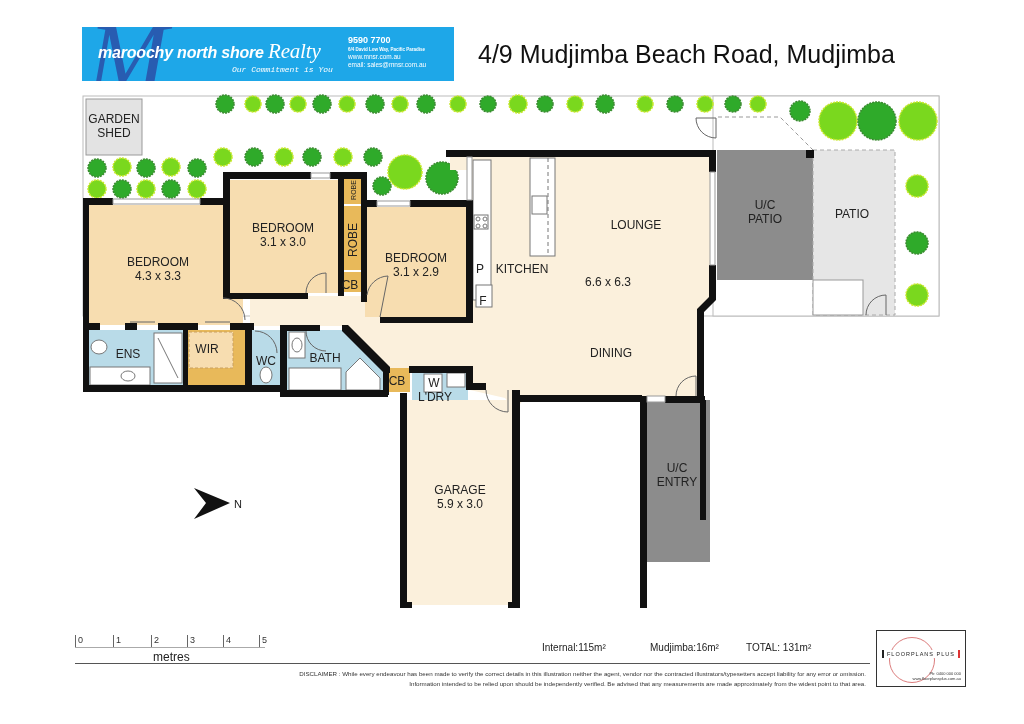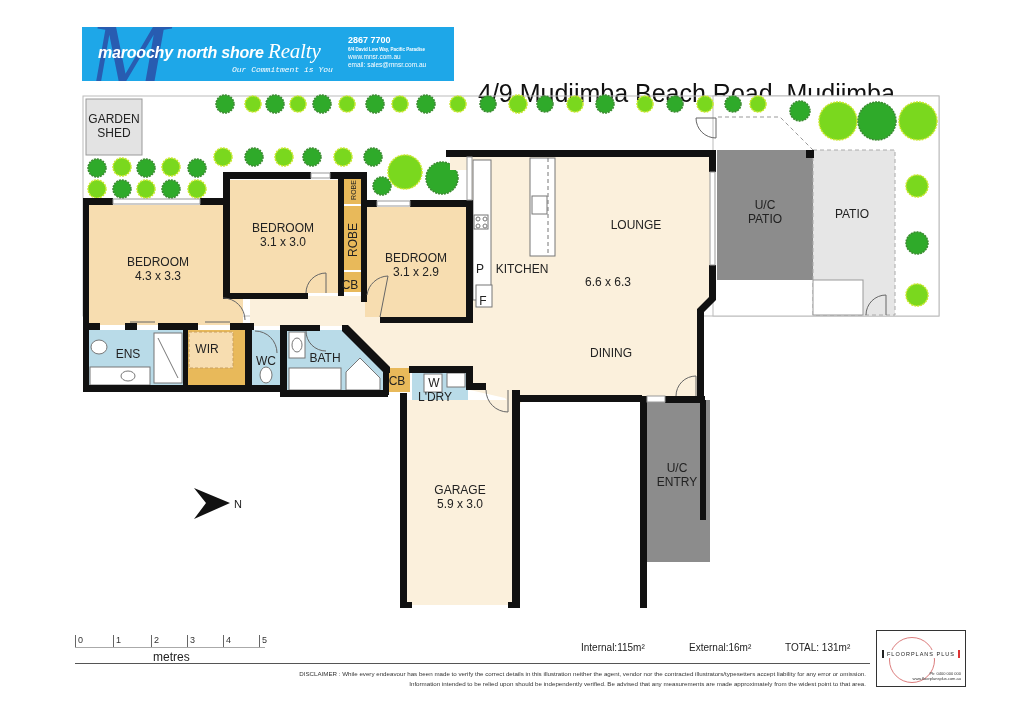--- a/index.html
+++ b/index.html
@@ -5,44 +5,44 @@
   html, body { margin:0; padding:0; background:#ffffff; }
   body { width:1024px; height:724px; position:relative; overflow:hidden; font-family:"Liberation Sans", sans-serif; }
   .banner { position:absolute; left:82px; top:27px; width:372px; height:54px; background:#1ea7e8; overflow:hidden; }
   .banner .m-mark { position:absolute; left:6px; top:-18px; font-family:"Liberation Serif", serif; font-style:italic; font-size:96px; color:#2a4fa8; opacity:0.85; line-height:1; }
   .banner .brand { position:absolute; left:16px; top:12px; color:#fff; font-style:italic; font-weight:bold; font-size:16px; letter-spacing:-0.2px; }
   .banner .brand .realty { font-family:"Liberation Serif", serif; font-weight:normal; font-size:21px; }
   .banner .tagline { position:absolute; left:150px; top:38px; color:#fff; font-family:Liberation Mono, monospace; font-style:italic; font-size:8px; }
   .banner .contact { position:absolute; left:266px; top:8px; color:#fff; font-size:6.5px; line-height:8px; }
   .banner .contact .phone { font-weight:bold; font-size:9px; line-height:11px; }
   .banner .contact .addr { font-size:4.5px; font-weight:bold; line-height:7px; }
-  .title { position:absolute; left:478px; top:40px; font-size:25px; color:#111; white-space:nowrap;margin-top:39px; }
+  .title { position:absolute; left:478px; top:40px; font-size:25px; color:#111; white-space:nowrap; }
   svg.plan { position:absolute; left:0; top:0; }
   .lbl { font-family:"Liberation Sans", sans-serif; fill:#222; }
   .scale { position:absolute; left:75px; top:635px; width:210px; height:30px; }
   .scale .tick { position:absolute; top:0; font-size:9px; color:#333; border-left:1px solid #666; padding-left:2px; height:12px; }
   .scale .bar { position:absolute; left:0; top:12px; width:190px; border-top:1px solid #aaa; }
   .scale .unit { position:absolute; left:78px; top:15px; font-size:12px; color:#222; }
   .baseline { position:absolute; left:75px; top:663px; width:795px; border-top:1px solid #555; }
-  .areas { position:absolute; top:642px; font-size:10px; color:#222; white-space:nowrap;margin-left:39px; }
+  .areas { position:absolute; top:642px; font-size:10px; color:#222; white-space:nowrap; }
   .disclaimer { position:absolute; right:158px; font-size:6.2px; color:#333; white-space:nowrap; text-align:right; }
   .fpp { position:absolute; left:876px; top:630px; width:88px; height:55px; border:1px solid #333; background:#fff; overflow:hidden; }
   .fpp .ring { position:absolute; left:12px; top:6px; width:44px; height:44px; border:1px solid #c44; border-radius:50%; opacity:0.7; }
   .fpp .name { position:absolute; left:5px; top:19px; font-size:5.5px; letter-spacing:1px; color:#222; border-left:2px solid #222; border-right:2px solid #d33; padding:1px 3px; background:#fff; }
   .fpp .small { position:absolute; right:4px; top:40px; font-size:4px; color:#333; text-align:right; line-height:5px; }
 </style>
 </head>
 <body>
 
 <div class="banner">
   <div class="m-mark">M</div>
   <div class="brand"><span>maroochy north shore </span><span class="realty">Realty</span></div>
   <div class="tagline">Our Commitment is You</div>
   <div class="contact">
-    <div class="phone">2867 7700</div>
+    <div class="phone">9590 7700</div>
     <div class="addr">6/4 David Low Way, Pacific Paradise</div>
     <div>www.mnsr.com.au</div>
     <div>email: sales@mnsr.com.au</div>
   </div>
 </div>
 <div class="title">4/9 Mudjimba Beach Road, Mudjimba</div>
 
 <svg class="plan" width="1024" height="724" viewBox="0 0 1024 724">
 
   <rect x="83" y="96" width="856" height="220" fill="none" stroke="#bbb" stroke-width="1"></rect>
@@ -254,21 +254,21 @@
   <span class="tick" style="left:76px">2</span>
   <span class="tick" style="left:112px">3</span>
   <span class="tick" style="left:148px">4</span>
   <span class="tick" style="left:184px">5</span>
   <div class="bar"></div>
   <div class="unit">metres</div>
 </div>
 <div class="baseline"></div>
 
 <div class="areas" style="left:542px">Internal:115m²</div>
-<div class="areas" style="left:650px">External:16m²</div>
+<div class="areas" style="left:650px">Mudjimba:16m²</div>
 <div class="areas" style="left:746px">TOTAL: 131m²</div>
 
 <div class="disclaimer" style="top:670px">DISCLAIMER : While every endeavour has been made to verify the correct details in this illustration neither the agent, vendor nor the contracted illustrators/typesetters accept liability for any error or omission.</div>
 <div class="disclaimer" style="top:680px">Information intended to be relied upon should be independently verified. Be advised that any measurements are made approximately from the widest point to that area.</div>
 
 <div class="fpp">
   <div class="ring"></div>
   <div class="name">FLOORPLANS PLUS</div>
   <div class="small">
     <div>Ph: 0400 000 000</div>

